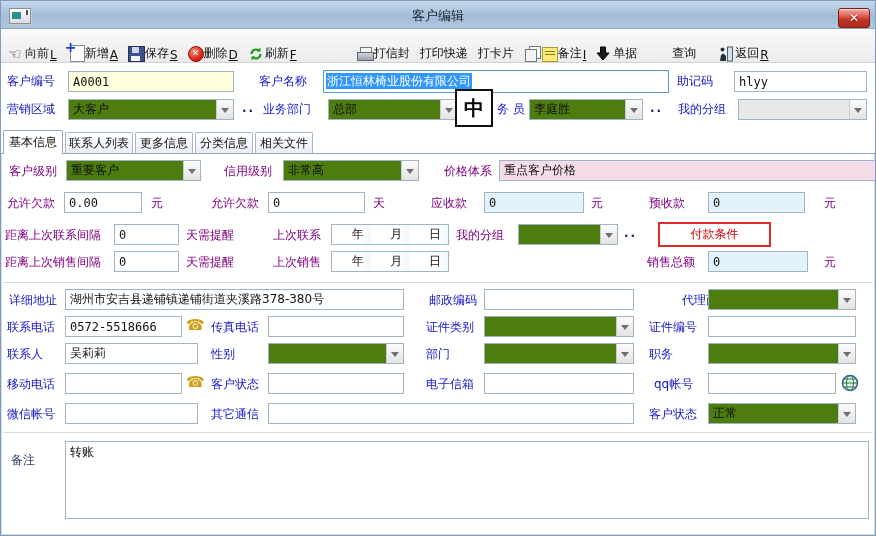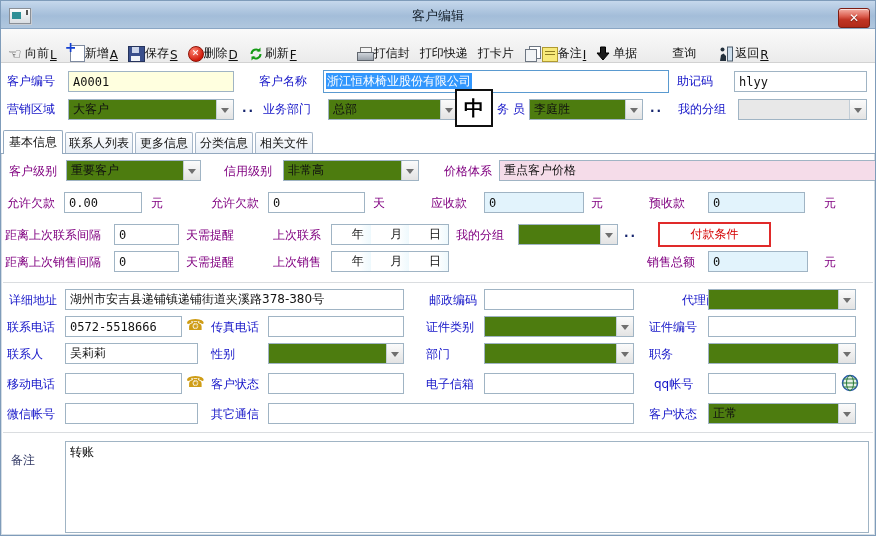--- a/index.html
+++ b/index.html
@@ -358,15 +358,15 @@
   <div class="dd" style="left:707px;top:402px;width:148px;">
       <span class="t">正常</span>
       <span class="a">
         <i></i>
       </span>
     </div>
 
   <div class="hr" style="top:431px;"></div>
 
   <span class="lb" style="left:10px;top:452px;color:#333a66;">备注</span>
-  <textarea class="rmk" style="left: 64px; top: 440px; width: 804px; height: 92px;" spellcheck="false">转账</textarea>
+  <textarea class="rmk" style="left: 64px; top: 440px; width: 804px; height: 78px;" spellcheck="false">转账</textarea>
 
 </div>
 
 </body></html>

